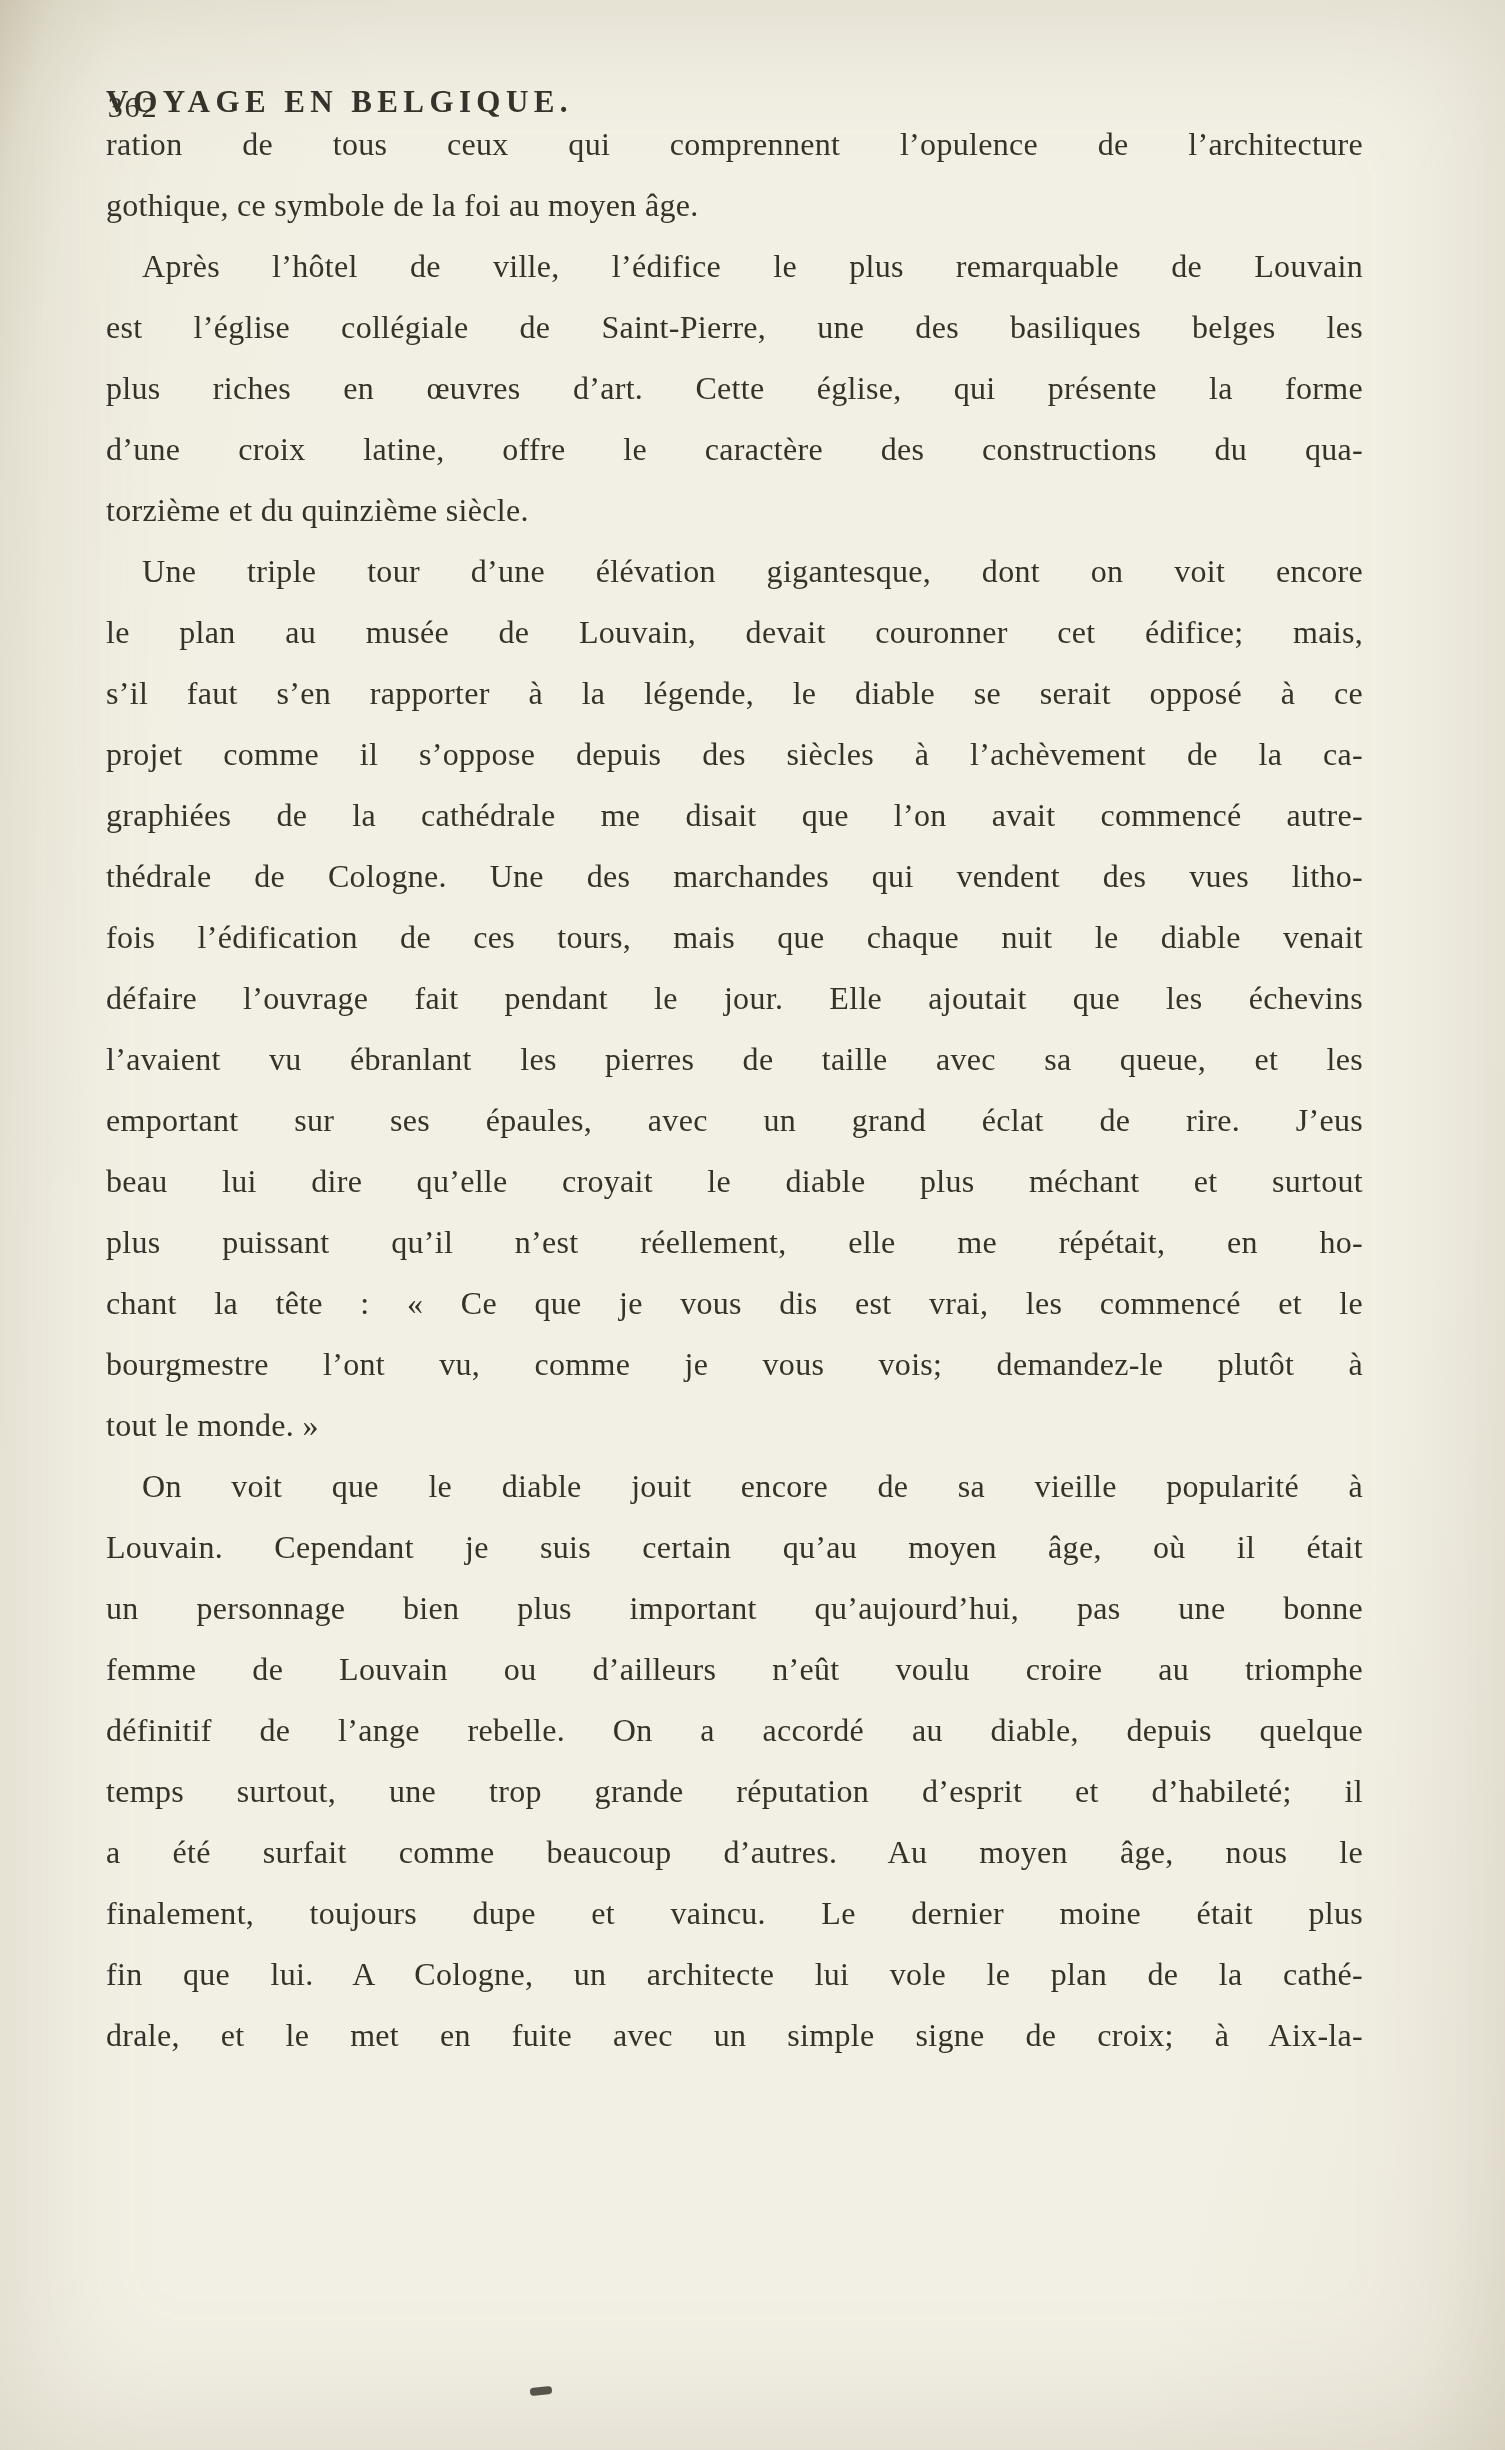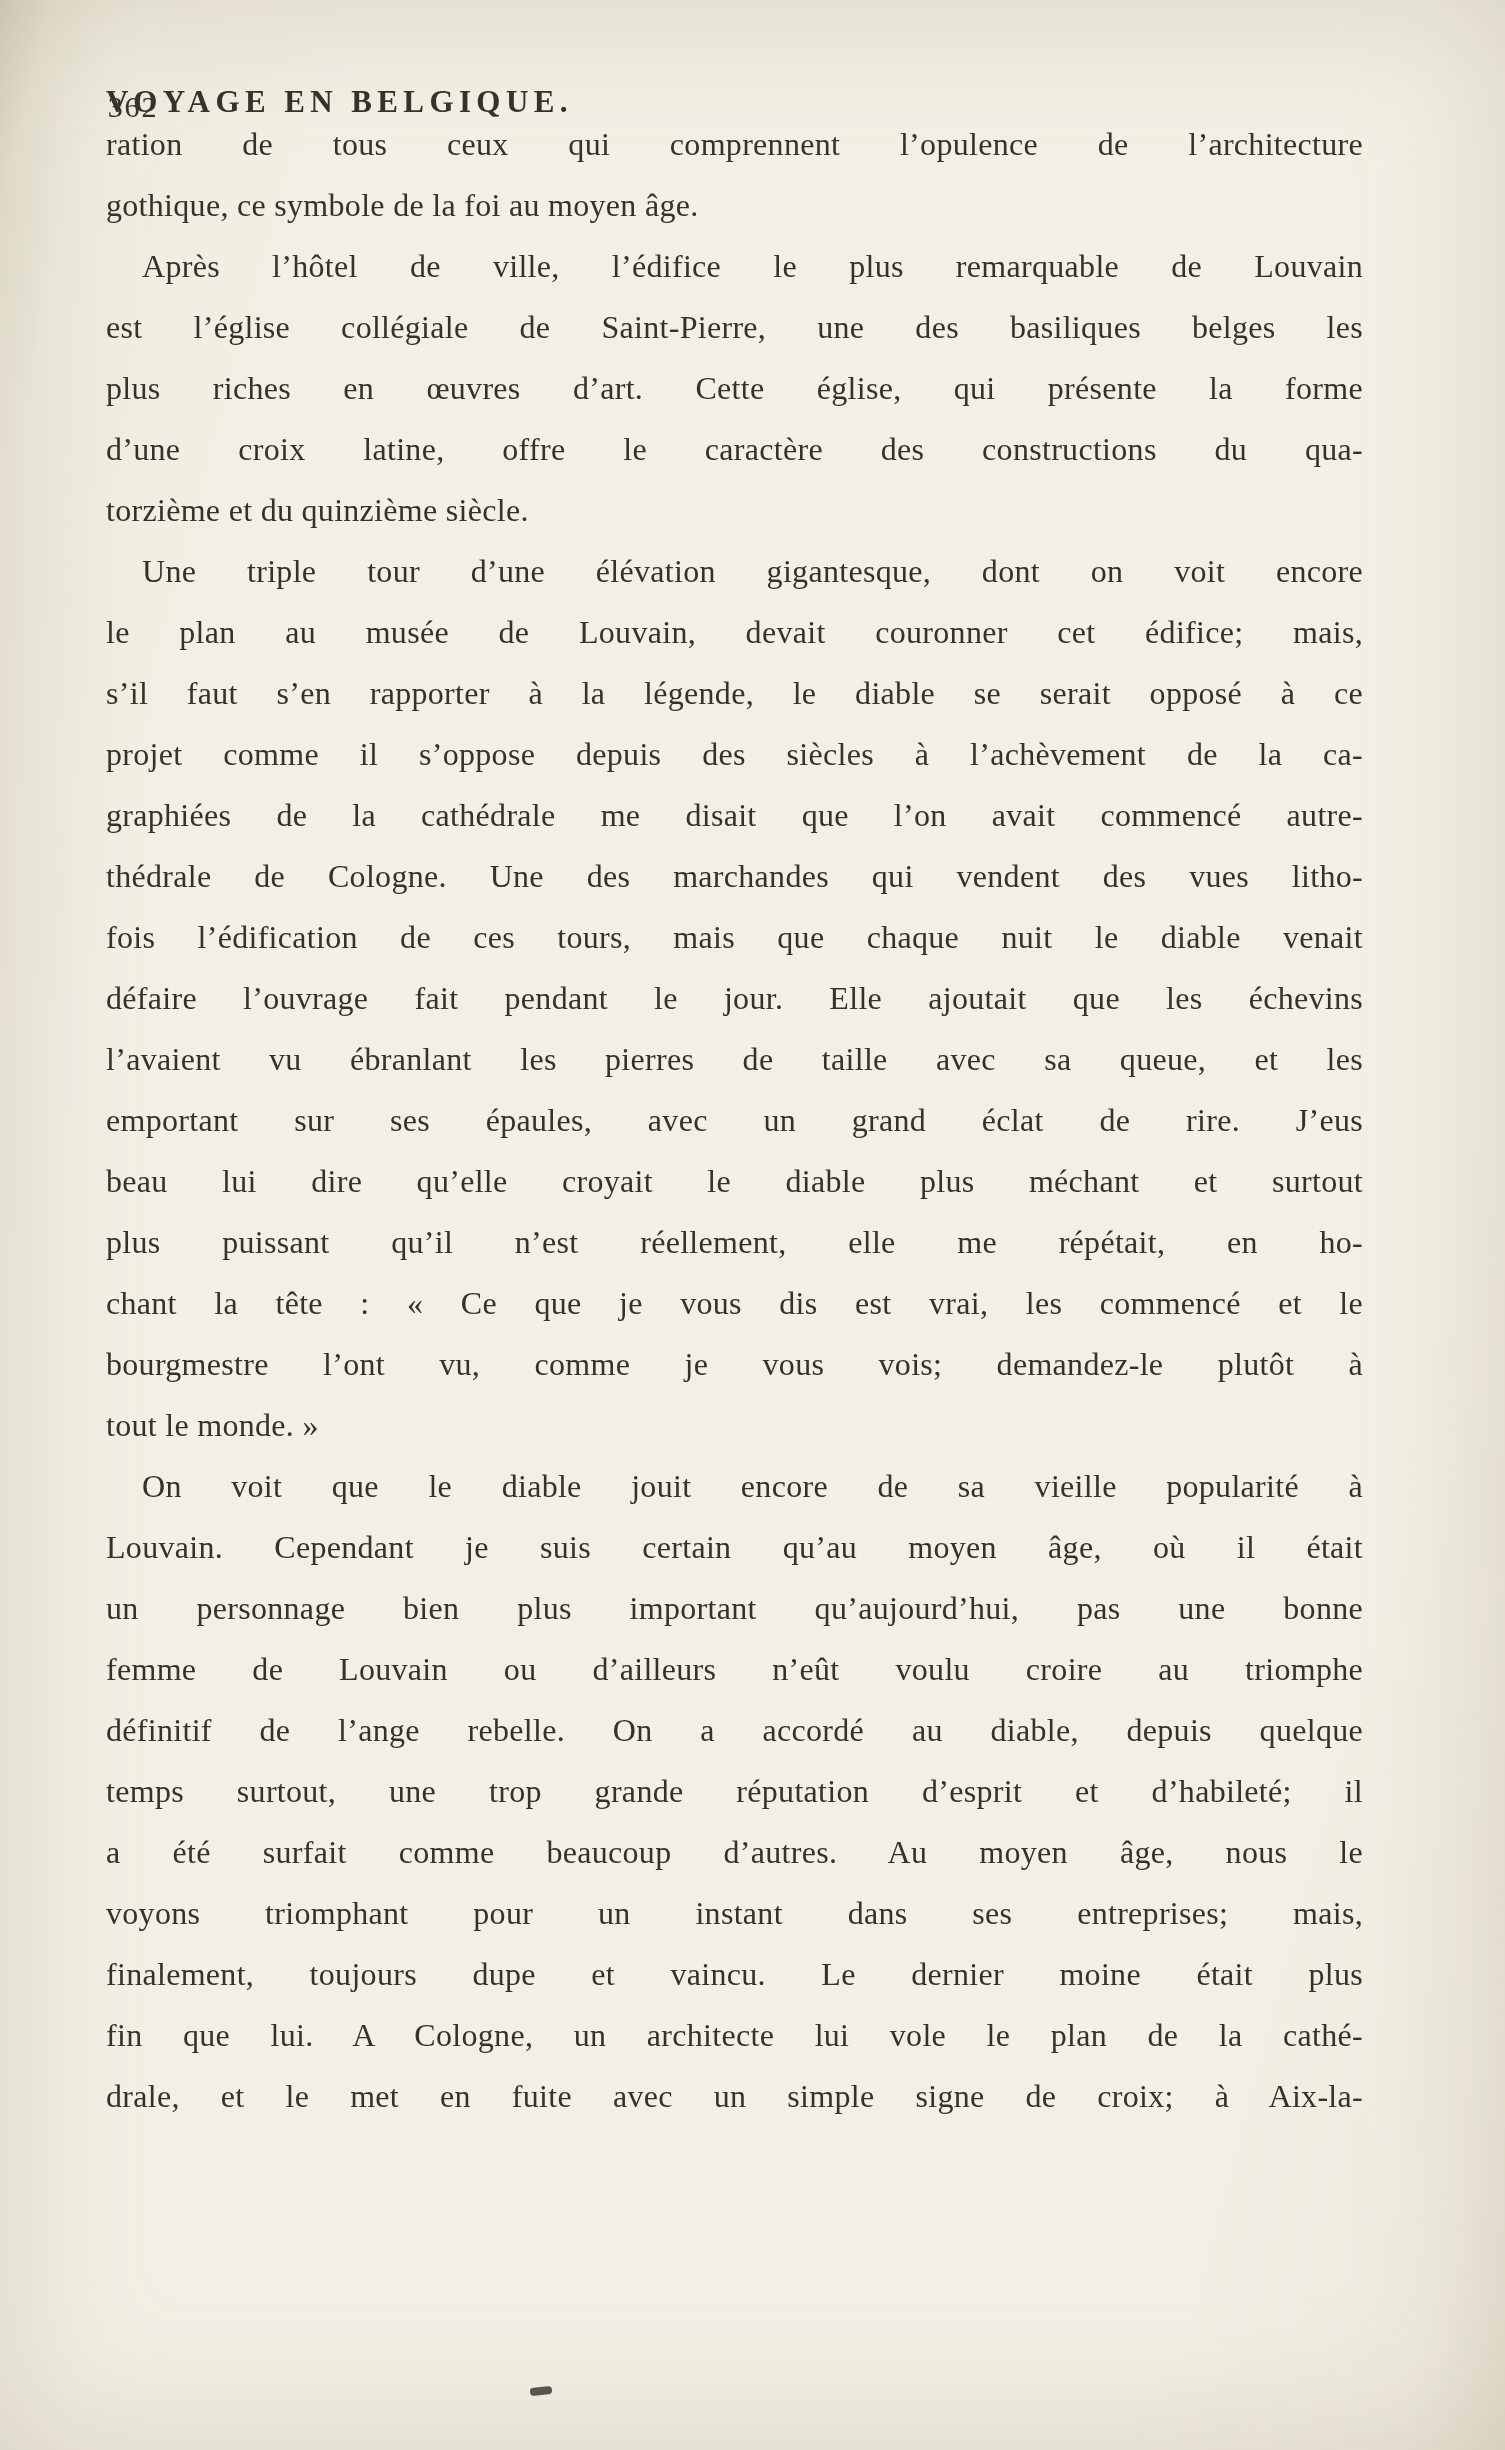--- a/index.html
+++ b/index.html
@@ -120,21 +120,20 @@
         <div class="line final">tout le monde. »</div>
       </div>
       <div>
         <div class="line first">On voit que le diable jouit encore de sa vieille popularité à</div>
         <div class="line">Louvain. Cependant je suis certain qu’au moyen âge, où il était</div>
         <div class="line">un personnage bien plus important qu’aujourd’hui, pas une bonne</div>
         <div class="line">femme de Louvain ou d’ailleurs n’eût voulu croire au triomphe</div>
         <div class="line">définitif de l’ange rebelle. On a accordé au diable, depuis quelque</div>
         <div class="line">temps surtout, une trop grande réputation d’esprit et d’habileté; il</div>
         <div class="line">a été surfait comme beaucoup d’autres. Au moyen âge, nous le</div>
-        <div class="line">voyons triomphant pour un instant dans ses entreprises; mais,</div>
         <div class="line">finalement, toujours dupe et vaincu. Le dernier moine était plus</div>
         <div class="line">fin que lui. A Cologne, un architecte lui vole le plan de la cathé-</div>
         <div class="line">drale, et le met en fuite avec un simple signe de croix; à Aix-la-</div>
       </div>
     </div>
 
   <div class="ink-mark"></div>
 </div>
 
 

